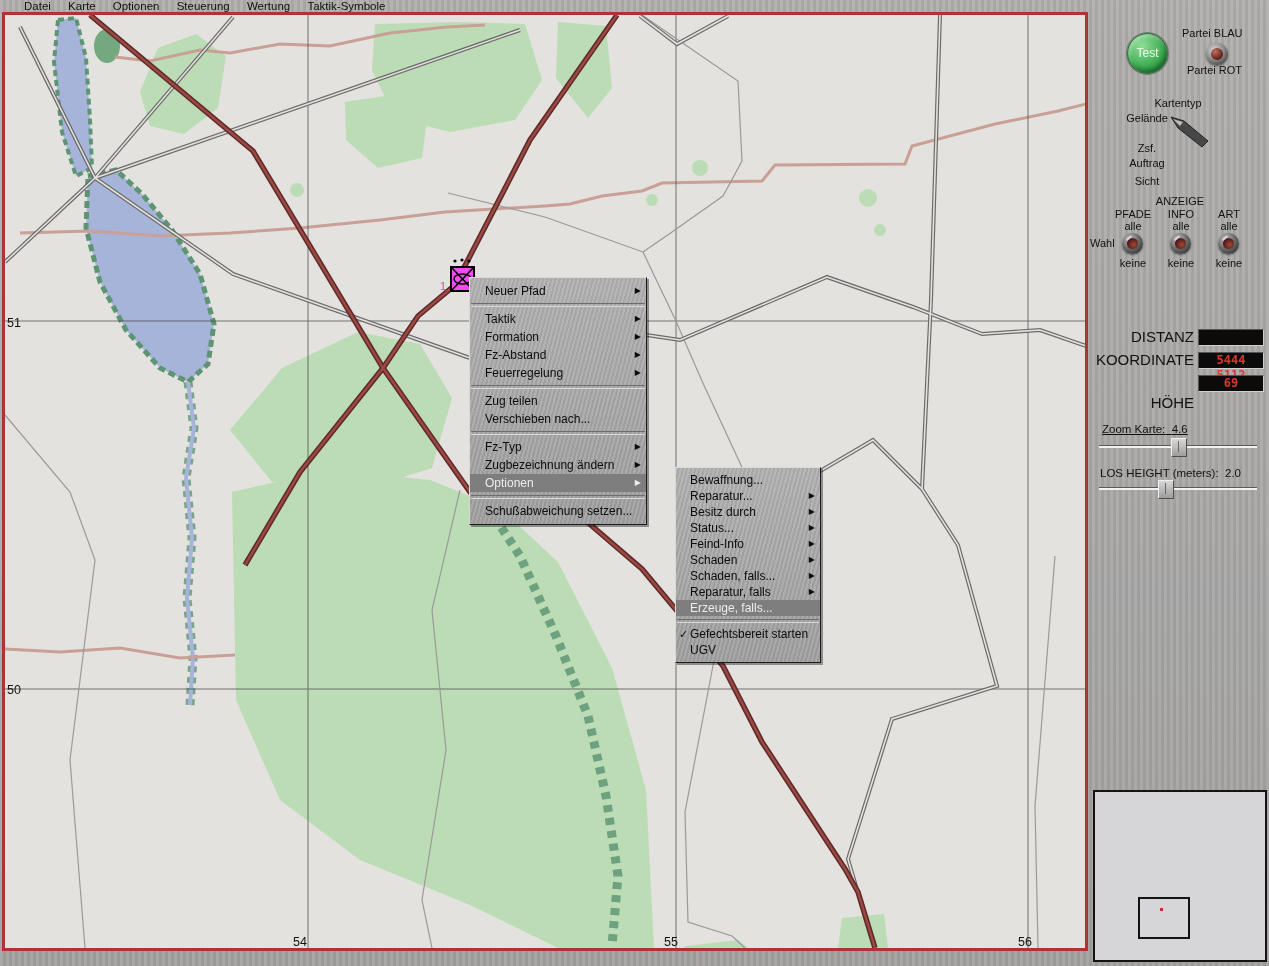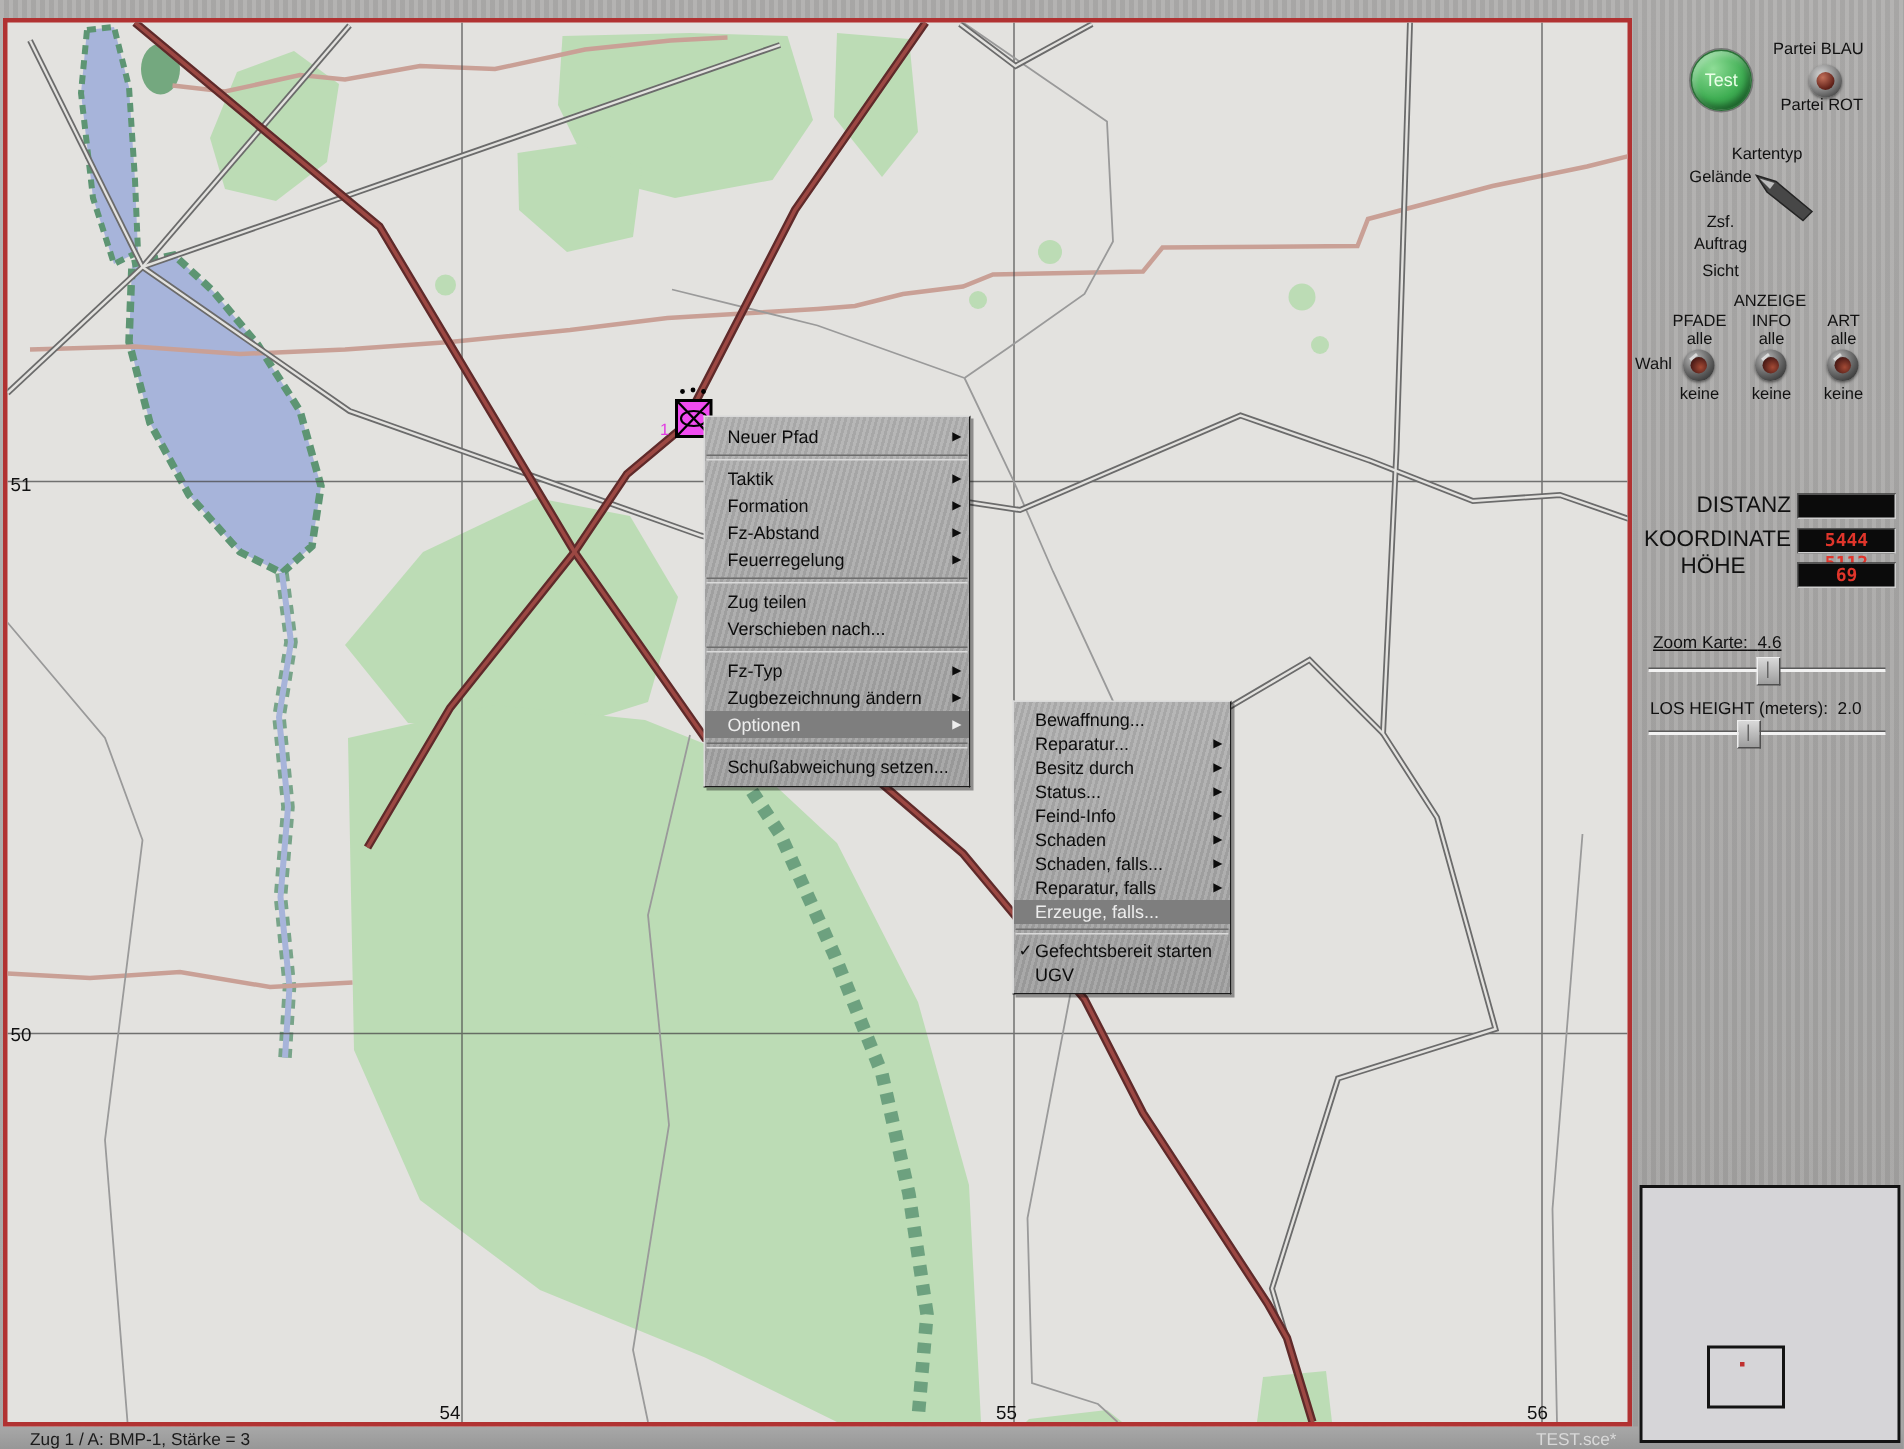--- a/index.html
+++ b/index.html
@@ -71,20 +71,28 @@
   .statusbar{position:absolute;left:0;top:951px;width:100%;height:15px;z-index:0;
     background:linear-gradient(180deg,#a8a8a8,#979797);font-size:11.5px;color:#1a1a1a;line-height:16px;}
   .statusbar .left-text{position:absolute;left:20px;top:1px;}
   .statusbar .file-text{position:absolute;left:1024px;top:1px;color:#d8d8d8;}
 </style>
 </head>
 <body>
 
 <div id="stage">
 
+  <div class="menubar">
+    <span>Datei</span>
+    <span>Karte</span>
+    <span>Optionen</span>
+    <span>Steuerung</span>
+    <span>Wertung</span>
+    <span>Taktik-Symbole</span>
+  </div>
 
   <div class="map-frame">
     <svg viewBox="5 15 1080 933" preserveAspectRatio="none">
 
       <g fill="#bcdcb5" stroke="none">
         <polygon points="375,24 460,22 525,24 542,80 515,120 450,132 395,118 372,70"></polygon>
         <polygon points="345,102 385,96 428,112 422,158 378,168 346,140"></polygon>
         <polygon points="140,92 158,48 196,34 226,56 218,108 184,134 150,126"></polygon>
         <polygon points="558,22 606,26 612,88 588,118 556,78"></polygon>
         <polygon points="230,430 282,368 358,332 420,344 452,398 432,468 368,488 272,482"></polygon>
@@ -250,37 +258,33 @@
     <div class="abs knob-hex" style="left:80px;top:233px;"></div>
     <div class="abs knob-hex" style="left:128px;top:233px;"></div>
     <div class="abs ktext" style="left:13px;top:256px;width:60px;">keine</div>
     <div class="abs ktext" style="left:61px;top:256px;width:60px;">keine</div>
     <div class="abs ktext" style="left:109px;top:256px;width:60px;">keine</div>
 
     <div class="abs readout-label" style="left:0px;top:329px;">DISTANZ</div>
     <div class="abs readout-box" style="left:108px;top:329px;"></div>
     <div class="abs readout-label" style="left:0px;top:352px;">KOORDINATE</div>
     <div class="abs readout-box" style="left:108px;top:352px;">5444 5112</div>
-    <div class="abs readout-label" style="left:0px;top:370px;text-align:center;">HÖHE</div>
+    <div class="abs readout-label" style="left:0px;top:395px;">HÖHE</div>
     <div class="abs readout-box" style="left:108px;top:375px;">69</div>
 
     <div class="abs slider-label" style="left:12px;top:423px;text-decoration:underline;"><span>Zoom Karte:</span>&nbsp;&nbsp;<span>4.6</span></div>
     <div class="abs track" style="left:9px;top:446px;">
       <div class="handle" style="left:calc(50% - 7px);"></div>
     </div>
     <div class="abs slider-label" style="left:10px;top:467px;"><span>LOS HEIGHT (meters):</span>&nbsp;&nbsp;<span>2.0</span></div>
     <div class="abs track" style="left:9px;top:488px;">
       <div class="handle" style="left:calc(42% - 7px);"></div>
     </div>
 
     <div class="abs minimap">
       <div class="viewport">
         <div class="vdot"></div>
       </div>
     </div>
   </div>
 
-  <div class="statusbar">
-    <span class="left-text">Zug 1 / A:  BMP-1,  Stärke = 3</span>
-    <span class="file-text">TEST.sce*</span>
-  </div>
 
 </div>
 
 </body></html>

